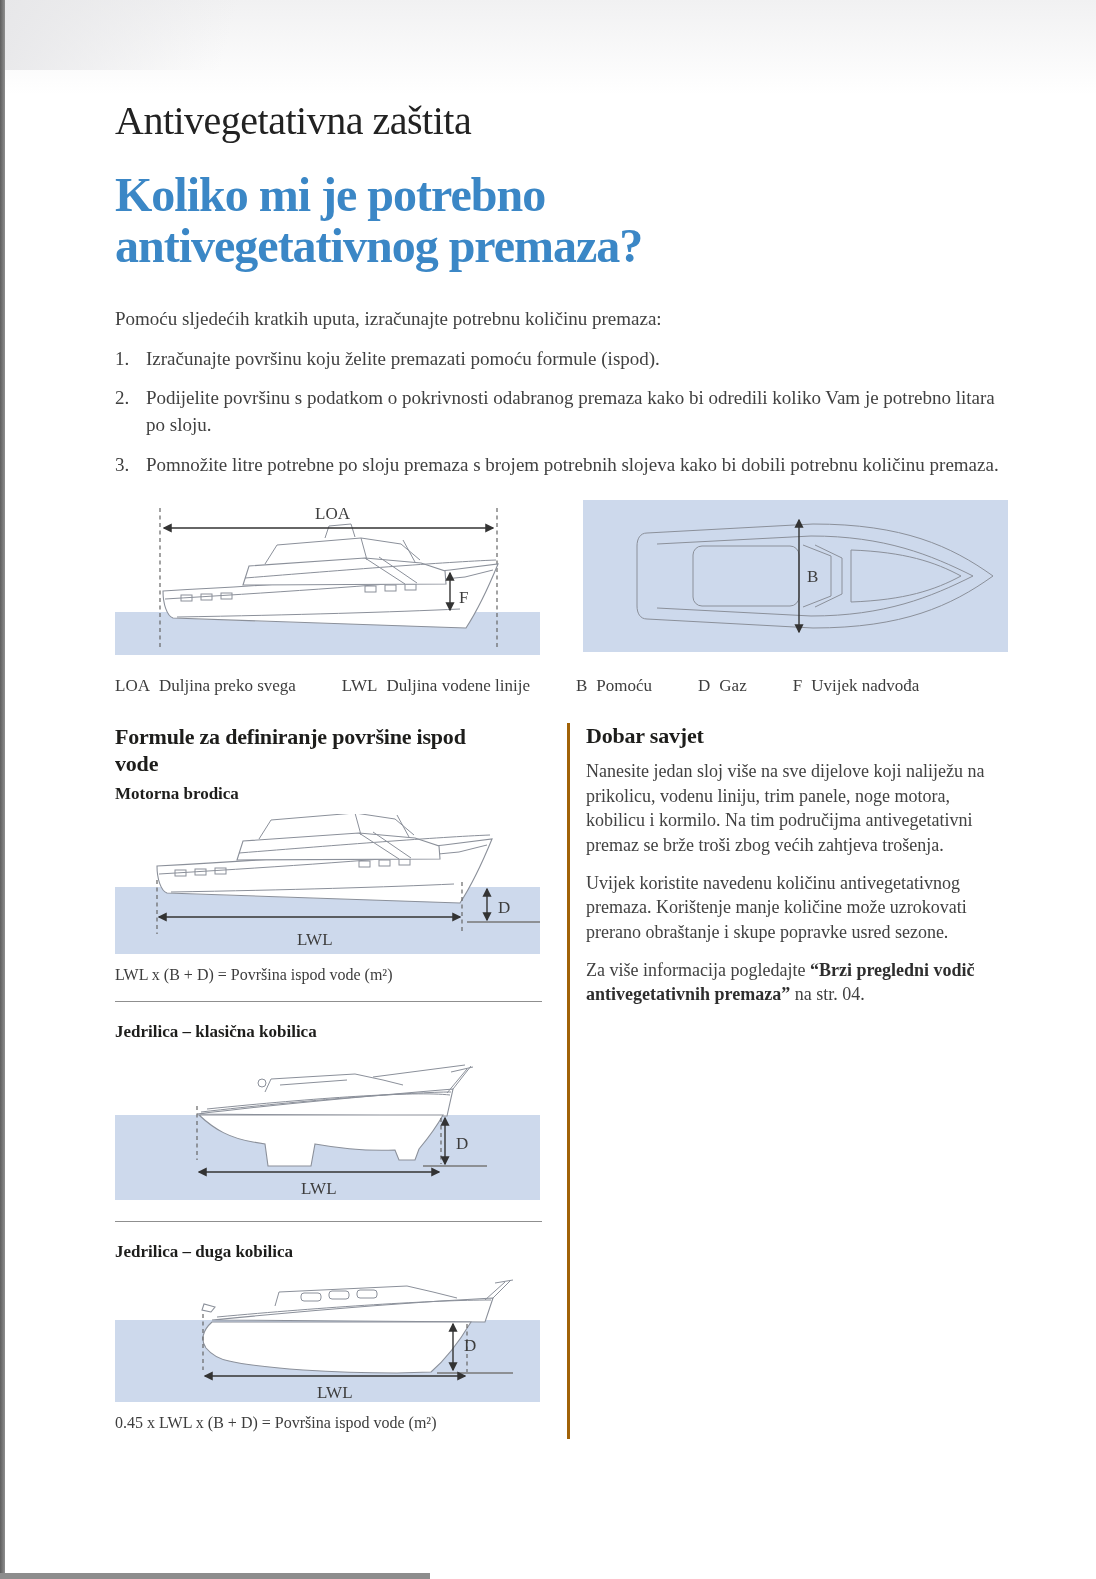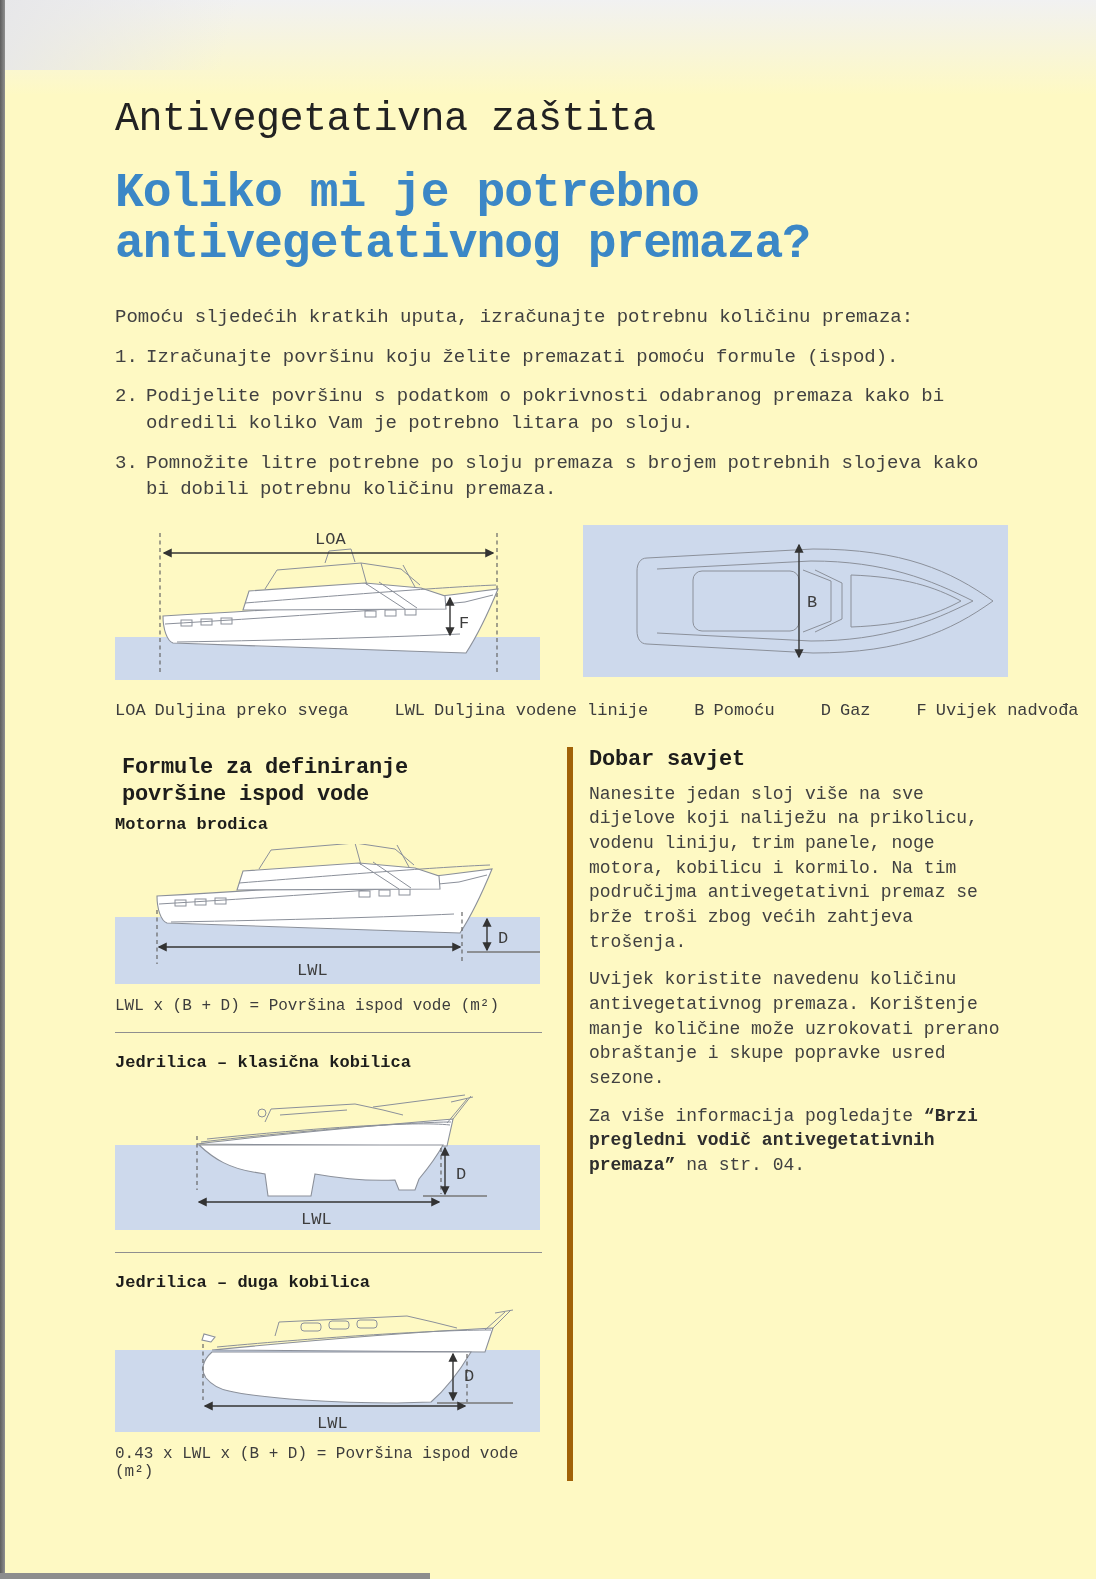--- a/index.html
+++ b/index.html
@@ -1,18 +1,18 @@
 <!DOCTYPE html>
 <html><head>
 <meta charset="utf-8">
 <style>
   html,body{margin:0;padding:0;background:#e9e9e9;}
   .sheet{
-    position:relative; width:1096px; height:1579px; background:#fef9c3;
-    overflow:hidden; font-family:Liberation Mono, monospace;
+    position:relative; width:1096px; height:1579px; background:#ffffff;
+    overflow:hidden; font-family:Liberation Serif, serif;
     color:#3f3f3f;
   }
   
   .edge-left{position:absolute;left:0;top:0;width:5px;height:100%;
     background:linear-gradient(90deg,#5e5e5e,#8f8f8f);}
   .edge-bottom{position:absolute;left:0;bottom:0;width:430px;height:6px;background:#8d8d8d;}
   .scan-top{position:absolute;top:0;left:0;right:0;height:95px;
     background:linear-gradient(180deg,#f1f1f2,rgba(255,255,255,0));}
   .scan-corner{position:absolute;top:0;left:0;width:300px;height:70px;
     background:linear-gradient(105deg,#e7e7e9,rgba(255,255,255,0) 75%);}
@@ -30,23 +30,23 @@
 
   .diagrams{display:flex;margin-top:22px;gap:43px;}
   .diagrams svg{display:block;}
 
   .legend{display:flex;align-items:baseline;margin-top:21px;font-size:17px;color:#3d3d3d;
     column-gap:46px;}
   .legend .item{display:flex;column-gap:9px;white-space:nowrap;}
 
   .columns{display:flex;margin-top:27px;min-height:716px;}
   .col-left{width:427px;flex:0 0 427px;}
-  .col-right{flex:1;margin-left:25px;border-left:6px solid #a16207;padding-left:16px;}
-
-  .h-form{font-size:22px;font-weight:bold;color:#1d1d1b;margin:7px;line-height:1.23;
+  .col-right{flex:1;margin-left:25px;border-left:3px solid #a16207;padding-left:16px;}
+
+  .h-form{font-size:22px;font-weight:bold;color:#1d1d1b;margin:0;line-height:1.23;
     max-width:390px;letter-spacing:-.2px;}
   .h-sub{font-size:17px;font-weight:bold;color:#1d1d1b;margin:7px 0 0 0;}
   .formula{font-size:16px;color:#3d3d3d;margin:8px 0 0 0;}
   .sec-rule{border:none;border-top:1px solid #8f8f8f;margin:17px 0 0 0;width:100%;}
   .sec-title{font-size:17px;font-weight:bold;color:#1d1d1b;margin:20px 0 0 0;}
   .boat-svg{margin-top:10px;}
 
   .h-advice{font-size:22px;font-weight:bold;color:#1d1d1b;margin:0;letter-spacing:-.2px;}
   .col-right p{font-size:18px;line-height:1.37;color:#414141;margin:13px 0 0 0;max-width:420px;}
   .col-right p:first-of-type{margin-top:10px;}
@@ -224,21 +224,21 @@
           <path class="boat" d="M96,40 L87,38 L89,32 L100,35 Z"></path>
           <path class="boat" d="M97,50 C88,58 85,68 91,76 C96,82 104,87 114,89 C150,97 220,101 282,101 L316,100 C330,88 344,70 356,50 Z"></path>
           <path class="dash" d="M88,42 L88,98"></path>
           <path class="dash" d="M352,52 L352,100"></path>
           <line class="boatline" x1="322" y1="101" x2="398" y2="101" style="stroke:#777;stroke-width:1.6"></line>
           <line class="dim" x1="338" y1="52" x2="338" y2="98" marker-start="url(#mA)" marker-end="url(#mA)"></line>
           <text class="dim-label" x="349" y="79">D</text>
           <line class="dim" x1="90" y1="104" x2="350" y2="104" marker-start="url(#mA)" marker-end="url(#mA)"></line>
           <text class="dim-label" x="202" y="126">LWL</text>
         </svg>
-        <p class="formula">0.43 x LWL x (B + D) = Površina ispod vode (m²)</p>
+        <p class="formula">0.45 x LWL x (B + D) = Površina ispod vode (m²)</p>
       </div>
 
       <div class="col-right">
         <h3 class="h-advice">Dobar savjet</h3>
         <p>Nanesite jedan sloj više na sve dijelove koji naliježu na prikolicu, vodenu liniju, trim panele, noge motora, kobilicu i kormilo. Na tim područijma antivegetativni premaz se brže troši zbog većih zahtjeva trošenja.</p>
         <p>Uvijek koristite navedenu količinu antivegetativnog premaza. Korištenje manje količine može uzrokovati prerano obraštanje i skupe popravke usred sezone.</p>
         <p><span>Za više informacija pogledajte </span><span class="bold-inline">“Brzi pregledni vodič antivegetativnih premaza”</span><span> na str. 04.</span></p>
       </div>
 
     </div>

